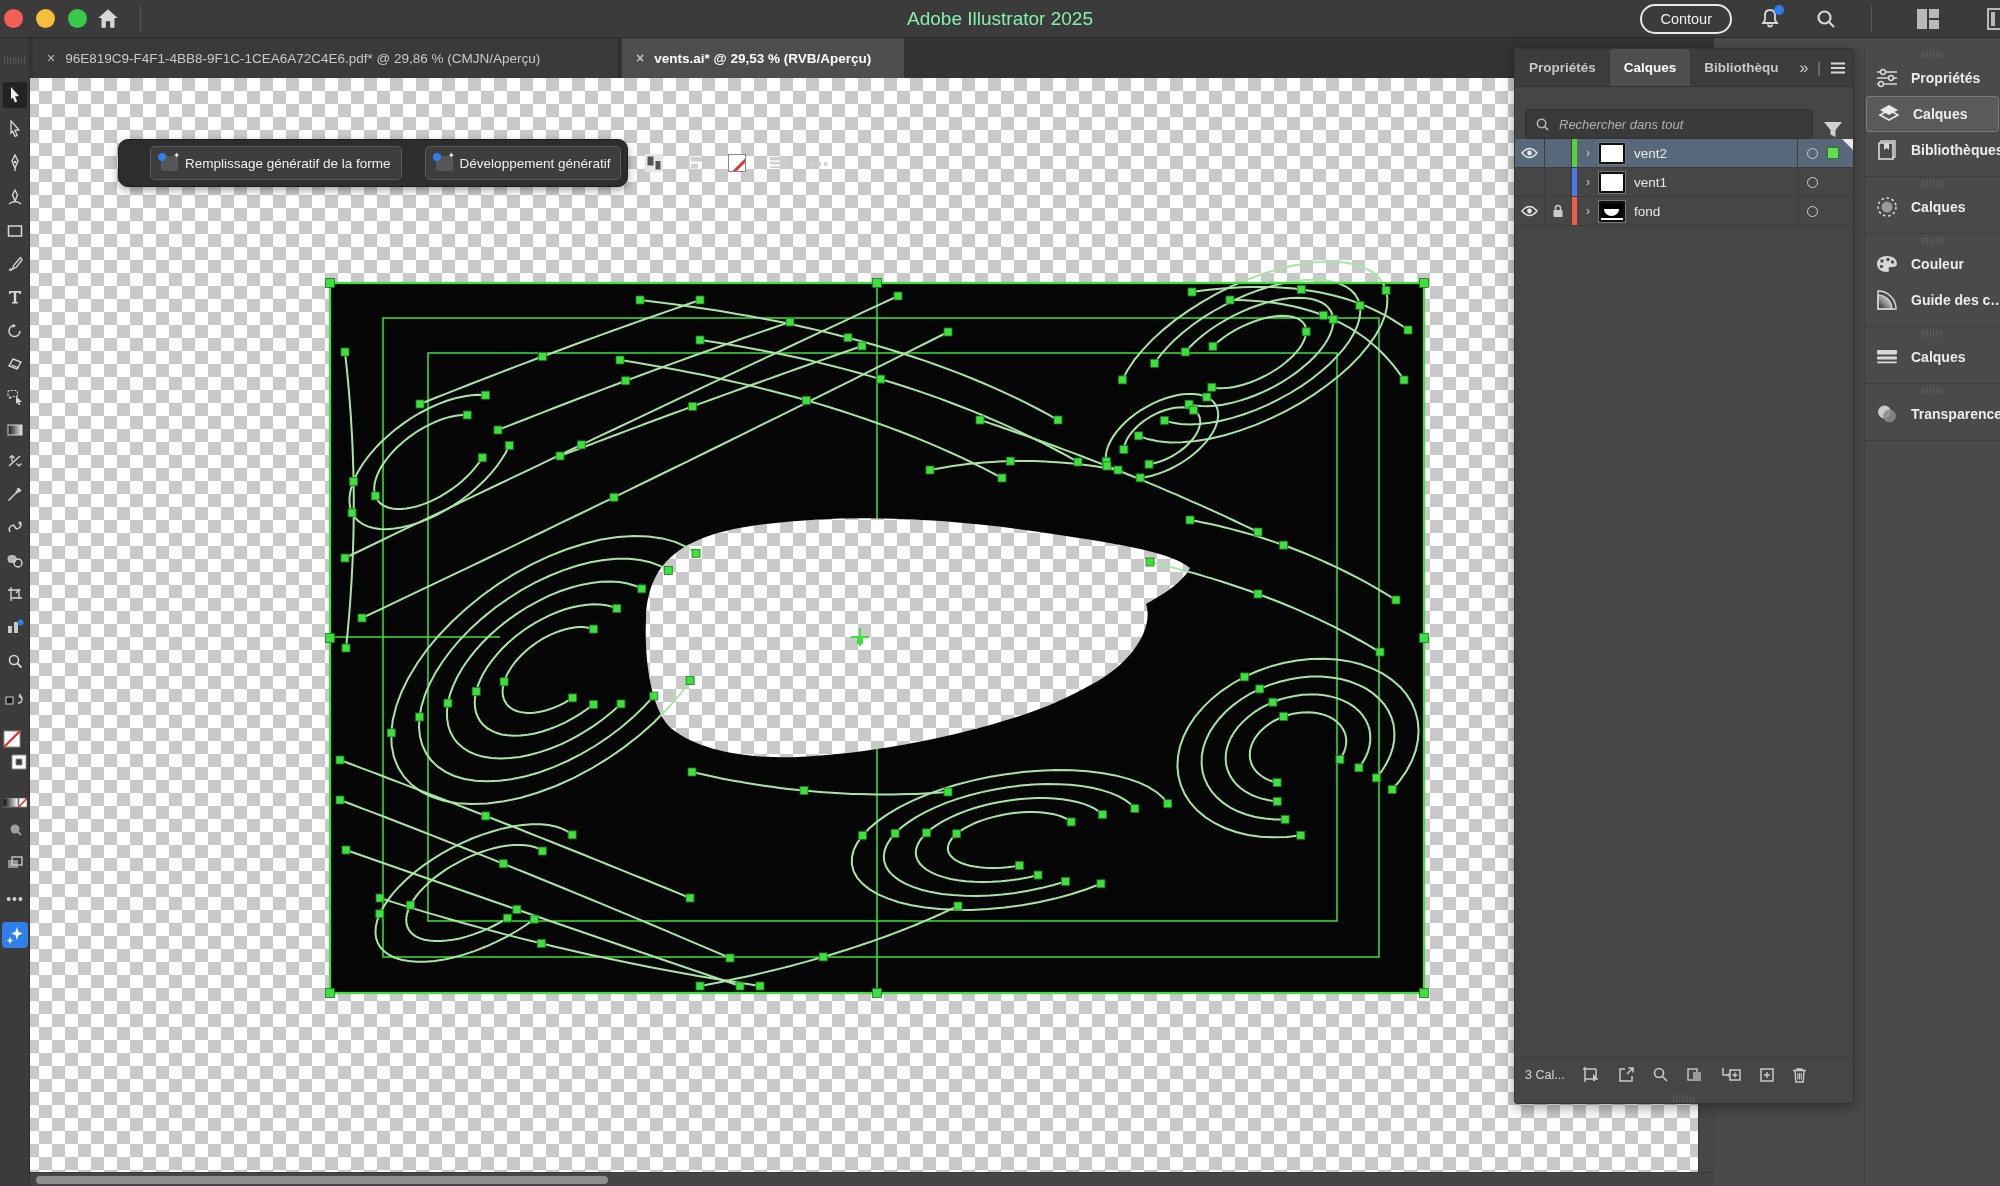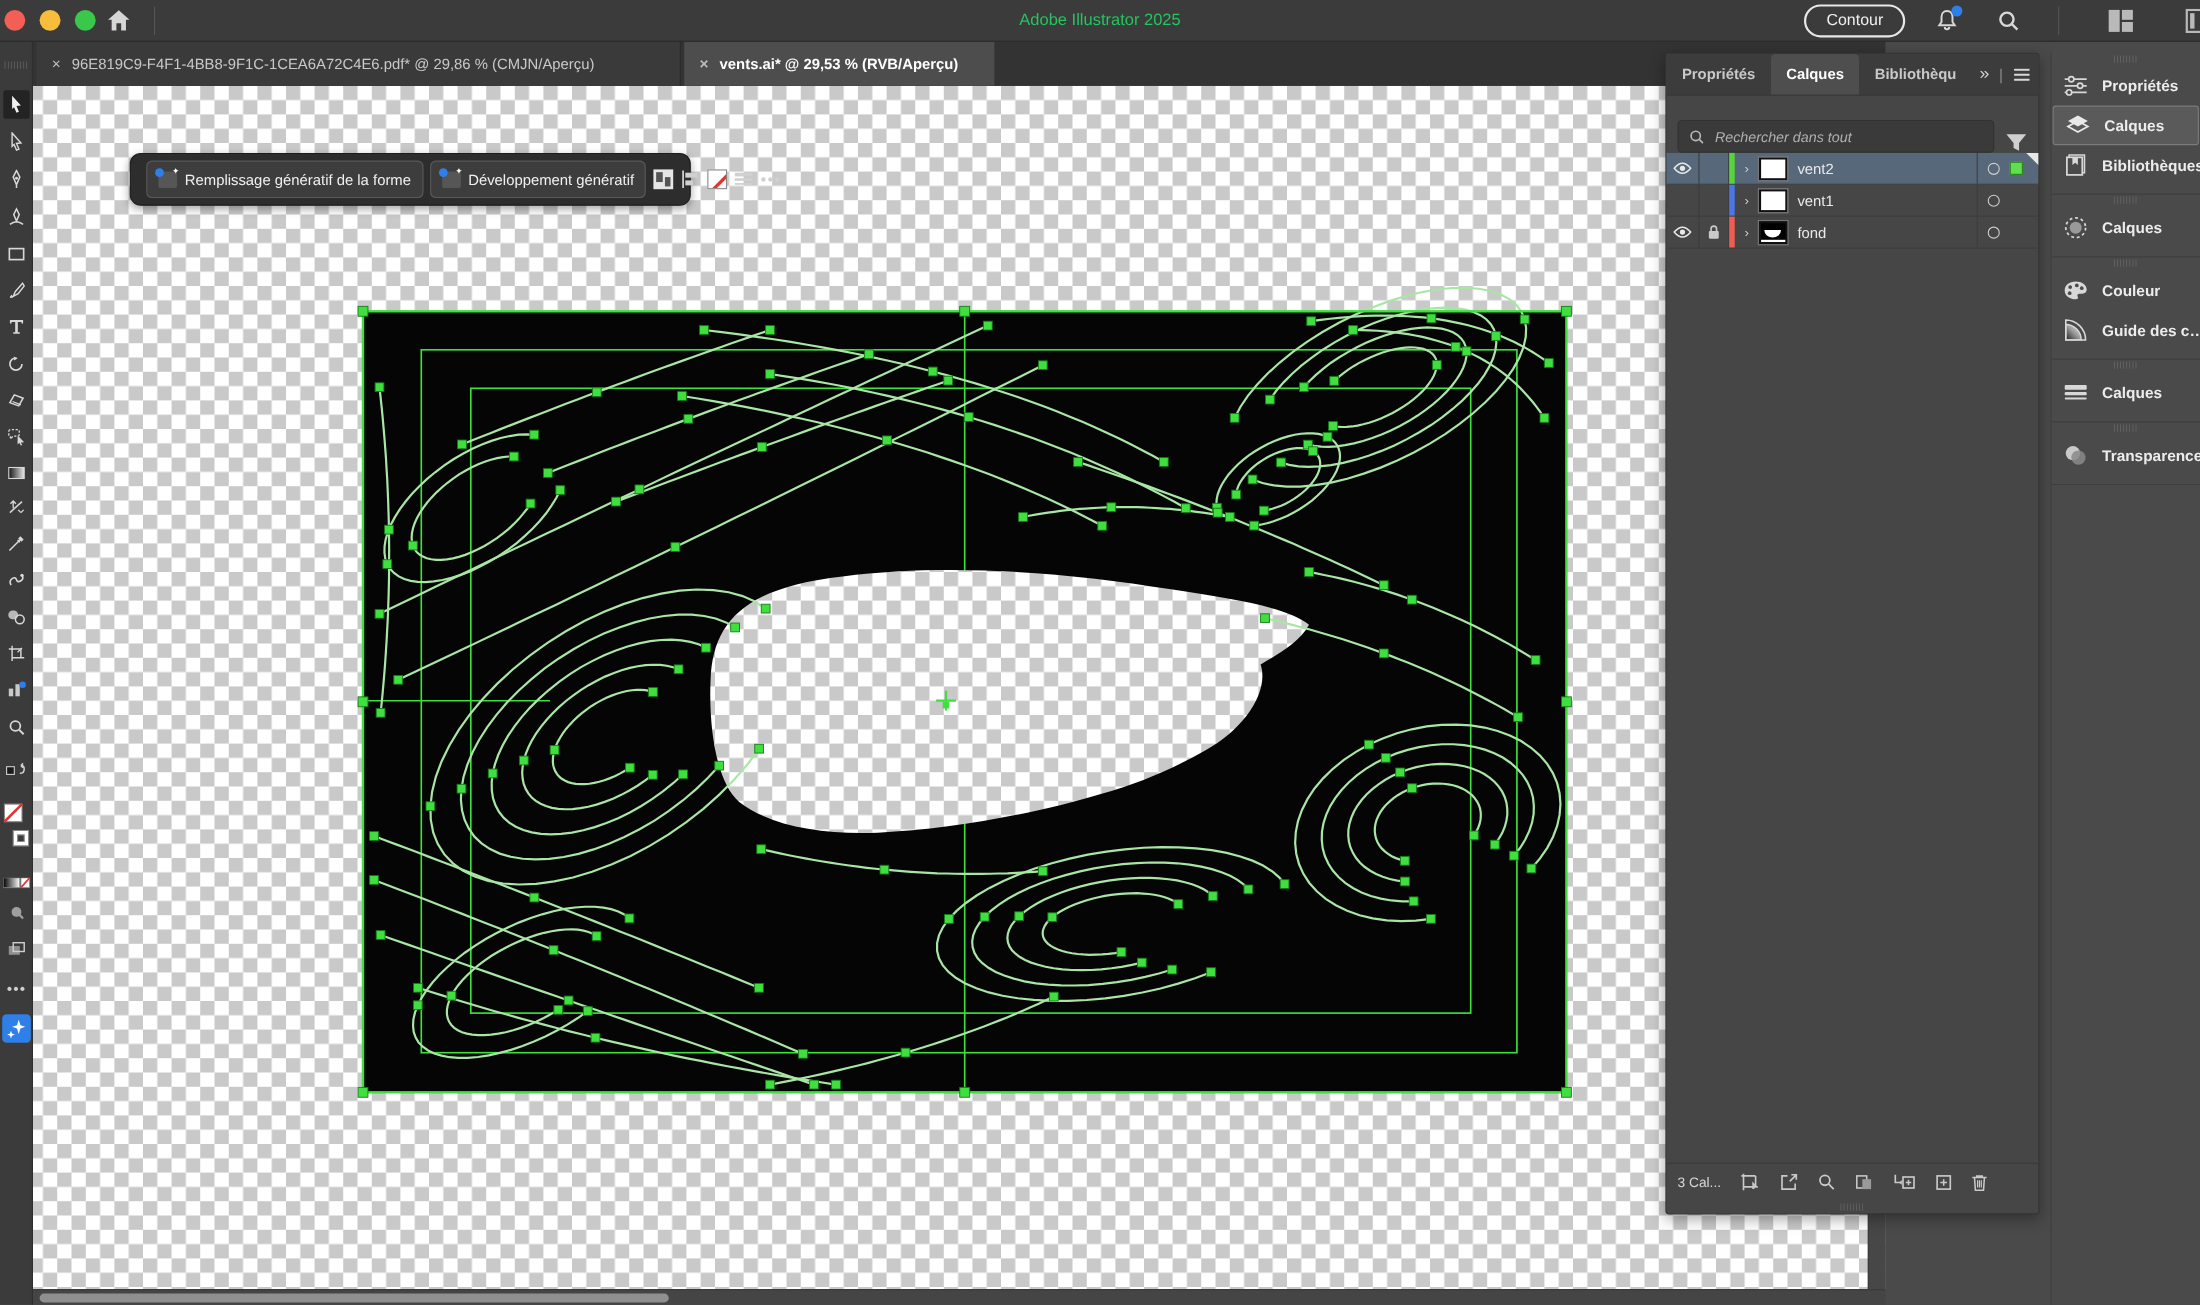--- a/index.html
+++ b/index.html
@@ -6,21 +6,21 @@
   html,body { width:2000px; height:1186px; overflow:hidden; background:#4a4a4a;
     font-family:"Liberation Sans", sans-serif; -webkit-font-smoothing:antialiased; }
 
   
   #menubar { position:absolute; left:0; top:0; width:2000px; height:38px;
     background:#3b3b3b; border-bottom:1px solid #2a2a2a; z-index:60; }
   .tl { position:absolute; top:9px; width:19px; height:19px; border-radius:50%; }
   #home-btn { position:absolute; left:86px; top:5px; width:44px; height:28px; color:#d6d6d6; }
   .mb-divider { position:absolute; top:6px; width:1px; height:26px; background:#555; }
   #menu-title { position:absolute; left:0; right:0; top:0; height:38px; line-height:38px;
-    text-align:center; color:#22c55e; font-size:15px; }
+    text-align:center; color:#86efac; font-size:19px; }
   #share-btn { position:absolute; right:268px; top:4px; height:30px; padding:0 18px;
     border:2px solid #e8e8e8; border-radius:16px; color:#f0f0f0; font-size:14.5px;
     line-height:26px; background:transparent; }
   #bell { position:absolute; right:218px; top:7px; color:#d8d8d8; }
   #bell .dot { position:absolute; right:-2px; top:-2px; width:10px; height:10px;
     border-radius:50%; background:#2f7fe8; }
   #search-top { position:absolute; right:162px; top:7px; color:#d8d8d8; }
   #ws-icon { position:absolute; right:60px; top:8px; }
   #edge-icon { position:absolute; right:-6px; top:8px; }
 
@@ -49,21 +49,21 @@
   #hscroll { position:absolute; left:30px; top:1172px; width:1684px; height:14px;
     background:#454545; border-top:1px solid #3a3a3a; z-index:6; }
   #hscroll .thumb { position:absolute; left:6px; top:3px; width:572px; height:8px;
     border-radius:4px; background:#8f8f8f; }
   #vscroll { position:absolute; left:1698px; top:78px; width:16px; height:1094px;
     background:#474747; border-left:1px solid #3a3a3a; z-index:5; }
 
   
   #taskbar { position:absolute; left:118px; top:139px; width:510px; height:48px;
     background:#2d2d2d; border:1px solid #1d1d1d; border-radius:10px; z-index:30;
-    display:flex; align-items:center; gap:6px; padding:0 12px 0 8px;
+    display:flex; align-items:center; gap:23px; padding:0 12px 0 8px;
     box-shadow:0 3px 8px rgba(0,0,0,.35); }
   #taskbar .grip { width:4px; height:26px; border-radius:2px; background:#5a5a5a; }
   .gen-btn { height:34px; display:flex; align-items:center; gap:7px; padding:0 10px;
     background:#3d3d3d; border:1px solid #5a5a5a; border-radius:5px; color:#f0f0f0;
     font-size:13.5px; white-space:nowrap; }
   .gen-ic { position:relative; width:17px; height:15px; background:#565656;
     border-radius:2px; flex:0 0 auto; }
   .gen-ic:before { content:""; position:absolute; left:-3px; top:-3px; width:8px; height:8px;
     border-radius:50%; background:#2f7fe8; }
   .gen-ic:after { content:"✦"; position:absolute; right:-2px; top:-5px; color:#fff; font-size:8px; }

